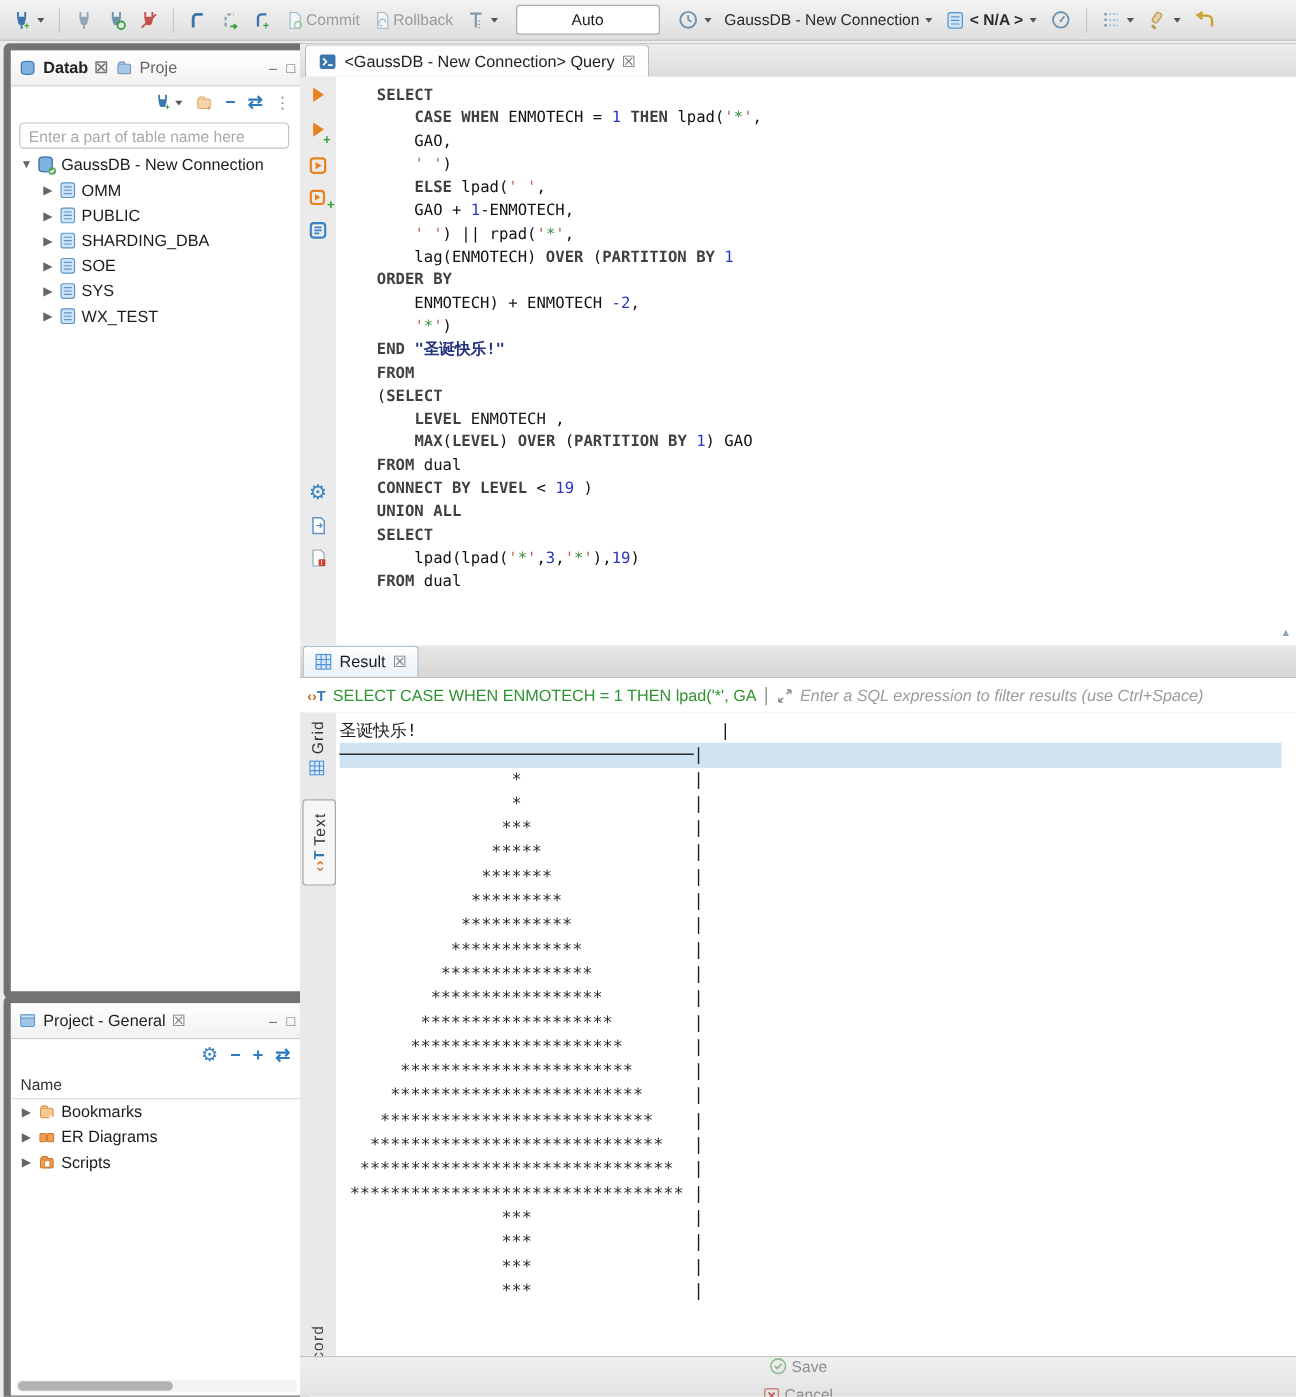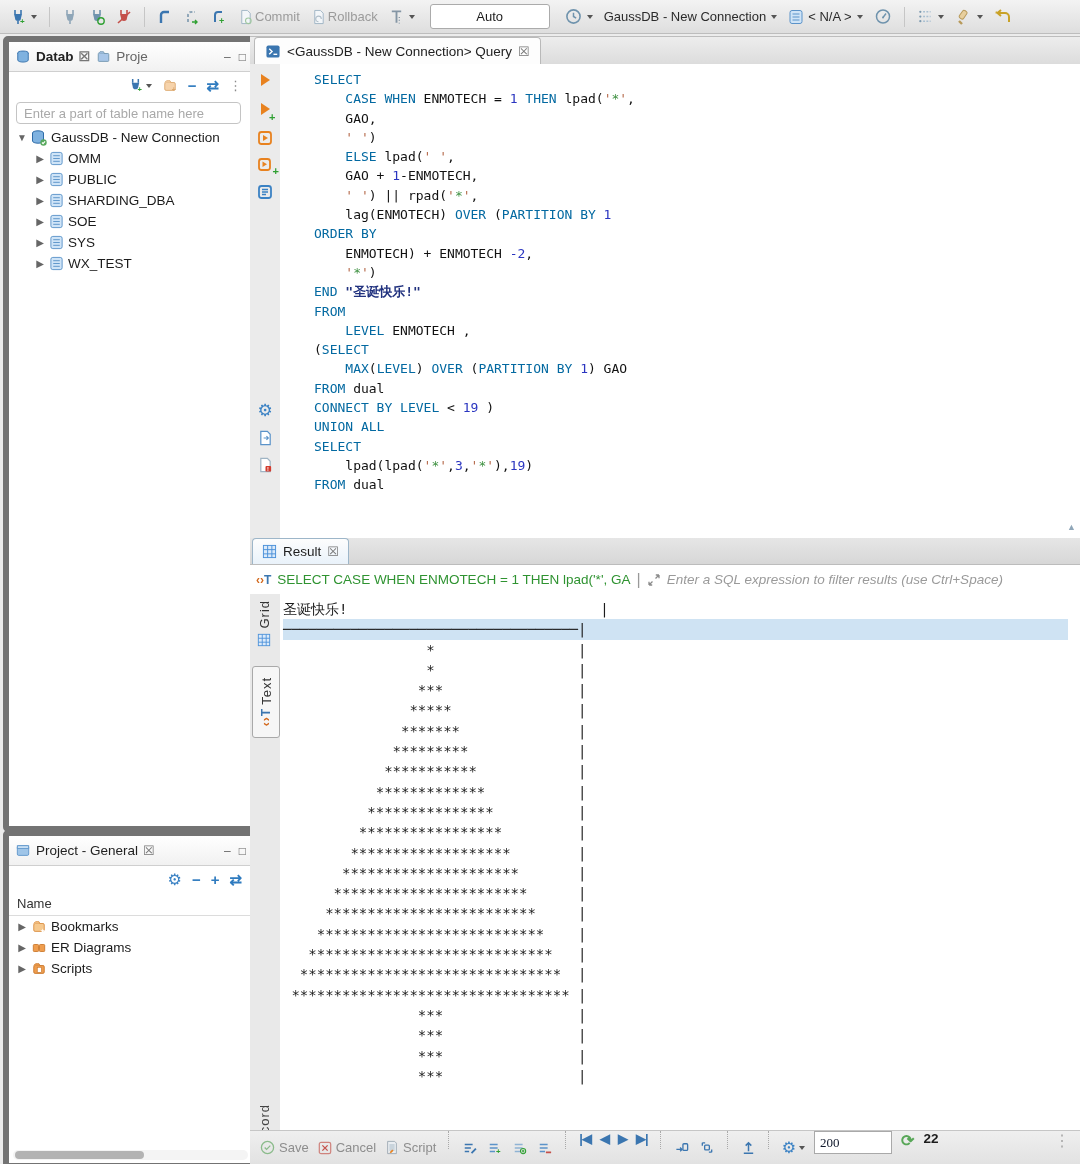--- a/index.html
+++ b/index.html
@@ -12,21 +12,21 @@
     background:linear-gradient(#f3f3f3,#dedede);border-bottom:1px solid #bdbdbd;
     display:flex;align-items:center;padding:0 8px;gap:7px;}
   .tbtn{display:inline-flex;align-items:center;gap:2px;height:24px;padding:0 2px;}
   .tsep{width:1px;height:20px;background:#c6c6c6;margin:0 3px;}
   .crt{width:0;height:0;border-left:3.5px solid transparent;border-right:3.5px solid transparent;
        border-top:4px solid #555;display:inline-block;margin-left:3px;}
   .graytxt{color:#9b9b9b;font-size:13px;}
   .combo{width:118px;height:23px;background:#fff;border:1px solid #ababab;border-radius:3px;
     display:flex;align-items:center;justify-content:center;font-size:13px;color:#1c1c1c;margin:0 6px;}
   .connlbl{font-size:13px;color:#2b2b2b;}
-  .navlbl{font-size:13px;color:#2b2b2b;margin-left:2px;}
+  .navlbl{font-size:13px;color:#2b2b2b;margin-left:2px;font-weight:bold;}
   
   .panel{position:absolute;background:#fff;border:6px solid #737373;border-radius:5px;overflow:hidden;}
   .nav-panel{left:3px;top:36px;width:243px;height:784px;}
   .proj-panel{left:3px;top:830px;width:243px;height:327px;}
   .ptabbar{height:29px;border-bottom:1px solid #cfcfcf;display:flex;align-items:center;padding:0 6px;gap:6px;
     background:linear-gradient(#ffffff,#f1f1f1);}
   .ptab{display:flex;align-items:center;gap:5px;font-size:13.5px;color:#222;font-weight:bold;}
   .ptab.inactive{font-weight:normal;color:#666;}
   .closeg{color:#777;font-size:13px;}
   .winbtns{margin-left:auto;display:flex;gap:8px;color:#666;font-size:12px;}
@@ -54,21 +54,21 @@
   .estrip .gap{flex:0 0 180px;}
   .playtri{width:0;height:0;border-top:6px solid transparent;border-bottom:6px solid transparent;
     border-left:9px solid #e8821f;display:inline-block;}
   .mini{position:relative;}
   .plusbadge{position:absolute;right:-6px;bottom:-4px;color:#2fa032;font-weight:bold;font-size:11px;}
   .gearblue{color:#3b82c4;font-size:17px;line-height:1;}
   .ecode{position:absolute;left:30px;top:0;right:0;bottom:0;background:#fff;
     font-family:"DejaVu Sans Mono",monospace;font-size:13px;line-height:19.3px;padding-top:6px;}
   .cline{white-space:pre;padding-left:34px;}
   .cline.hl{background:#ddeefa;}
-  .c-k{color:#0369a1;font-weight:normal;}
+  .c-k{color:#404040;font-weight:bold;}
   .c-n{color:#2a35c0;}
   .c-s{color:#b5694a;}
   .c-g{color:#3f9142;}
   .c-q{color:#20317e;font-weight:bold;}
   .c-t{color:#111;}
   .scrollarrow{position:absolute;right:4px;bottom:6px;color:#8fa6b8;font-size:9px;}
   
   .result{position:absolute;left:250px;top:538px;right:0;bottom:0;background:#fff;}
   .rtabbar{height:26px;background:linear-gradient(#e6e6e6,#d7d7d7);border-bottom:1px solid #bcbcbc;
     display:flex;align-items:flex-end;}
@@ -82,21 +82,21 @@
   .rstrip{position:absolute;left:0;top:0;bottom:0;width:30px;background:#e9e9e9;border-right:1px solid #d2d2d2;}
   .vtab{position:absolute;left:1px;width:26px;display:flex;flex-direction:column;align-items:center;
     color:#333;font-size:13px;}
   .vtxt{writing-mode:vertical-rl;transform:rotate(180deg);letter-spacing:1px;}
   .vtab.sel{border:1px solid #a9a9a9;border-radius:3px;background:#f6f6f6;left:2px;}
   .rcontent{position:absolute;left:30px;top:0;right:0;bottom:0;background:#fff;overflow:hidden;
     font-family:"DejaVu Sans Mono",monospace;font-size:14px;line-height:20.3px;color:#1c1c1c;padding:5px 12px 0 3px;}
   .rrow{white-space:pre;}
   .rrow.sep{background:#cfe3f3;color:#222;}
   .rstatus{position:absolute;left:0;right:0;bottom:0;height:33px;background:linear-gradient(#efefef,#e2e2e2);
-    border-top:1px solid #c6c6c6;display:flex;padding:0 10px;gap:9px;}
+    border-top:1px solid #c6c6c6;display:flex;align-items:center;padding:0 10px;gap:9px;flex-direction:column;}
   .sbtn{display:flex;align-items:center;gap:4px;color:#8d8d8d;font-size:13px;}
   .vdots{width:1px;height:18px;border-left:1px dotted #a9a9a9;margin:0 3px;}
   .navarr{color:#3b76b0;font-weight:bold;font-size:13px;letter-spacing:-1px;}
   .numinput{width:66px;height:21px;border:1px solid #a9a9a9;background:#fff;font-size:13px;padding:0 5px;
     font-family:Liberation Serif, serif;color:#0f172a;}
   .refresh{color:#58a758;font-weight:bold;font-size:16px;}
   .cnt{color:#1c1c1c;font-size:13.5px;font-weight:bold;}
   .filticon{display:inline-flex;align-items:center;font-weight:bold;font-size:12px;}
   .filticon .a{color:#d2691e;}
   .filticon .b{color:#3b76b0;}
@@ -466,22 +466,22 @@
         <div class="cline"><span class="c-t">    </span><span class="c-s">' '</span><span class="c-t">)</span></div>
         <div class="cline"><span class="c-t">    </span><span class="c-k">ELSE</span><span class="c-t"> lpad(</span><span class="c-s">' '</span><span class="c-t">,</span></div>
         <div class="cline"><span class="c-t">    GAO + </span><span class="c-n">1</span><span class="c-t">-ENMOTECH,</span></div>
         <div class="cline"><span class="c-t">    </span><span class="c-s">' '</span><span class="c-t">) || rpad(</span><span class="c-s">'</span><span class="c-g">*</span><span class="c-s">'</span><span class="c-t">,</span></div>
         <div class="cline"><span class="c-t">    lag(ENMOTECH) </span><span class="c-k">OVER</span><span class="c-t"> (</span><span class="c-k">PARTITION BY</span><span class="c-t"> </span><span class="c-n">1</span></div>
         <div class="cline"><span class="c-k">ORDER BY</span></div>
         <div class="cline"><span class="c-t">    ENMOTECH) + ENMOTECH </span><span class="c-n">-2</span><span class="c-t">,</span></div>
         <div class="cline"><span class="c-t">    </span><span class="c-s">'</span><span class="c-g">*</span><span class="c-s">'</span><span class="c-t">)</span></div>
         <div class="cline"><span class="c-k">END</span><span class="c-t"> </span><span class="c-q">"圣诞快乐!"</span></div>
         <div class="cline"><span class="c-k">FROM</span></div>
+        <div class="cline"><span class="c-t">(</span><span class="c-k">SELECT</span></div>
         <div class="cline"><span class="c-t">    </span><span class="c-k">LEVEL</span><span class="c-t"> ENMOTECH ,</span></div>
-        <div class="cline"><span class="c-t">(</span><span class="c-k">SELECT</span></div>
         <div class="cline"><span class="c-t">    </span><span class="c-k">MAX</span><span class="c-t">(</span><span class="c-k">LEVEL</span><span class="c-t">) </span><span class="c-k">OVER</span><span class="c-t"> (</span><span class="c-k">PARTITION BY</span><span class="c-t"> </span><span class="c-n">1</span><span class="c-t">) GAO</span></div>
         <div class="cline"><span class="c-k">FROM</span><span class="c-t"> dual</span></div>
         <div class="cline"><span class="c-k">CONNECT BY LEVEL</span><span class="c-t"> &lt; </span><span class="c-n">19</span><span class="c-t"> )</span></div>
         <div class="cline"><span class="c-k">UNION ALL</span></div>
         <div class="cline"><span class="c-k">SELECT</span></div>
         <div class="cline"><span class="c-t">    lpad(lpad(</span><span class="c-s">'</span><span class="c-g">*</span><span class="c-s">'</span><span class="c-t">,</span><span class="c-n">3</span><span class="c-t">,</span><span class="c-s">'</span><span class="c-g">*</span><span class="c-s">'</span><span class="c-t">),</span><span class="c-n">19</span><span class="c-t">)</span></div>
         <div class="cline"><span class="c-k">FROM</span><span class="c-t"> dual</span></div>
       </div>
     <span class="scrollarrow">▲</span>
   </div>

